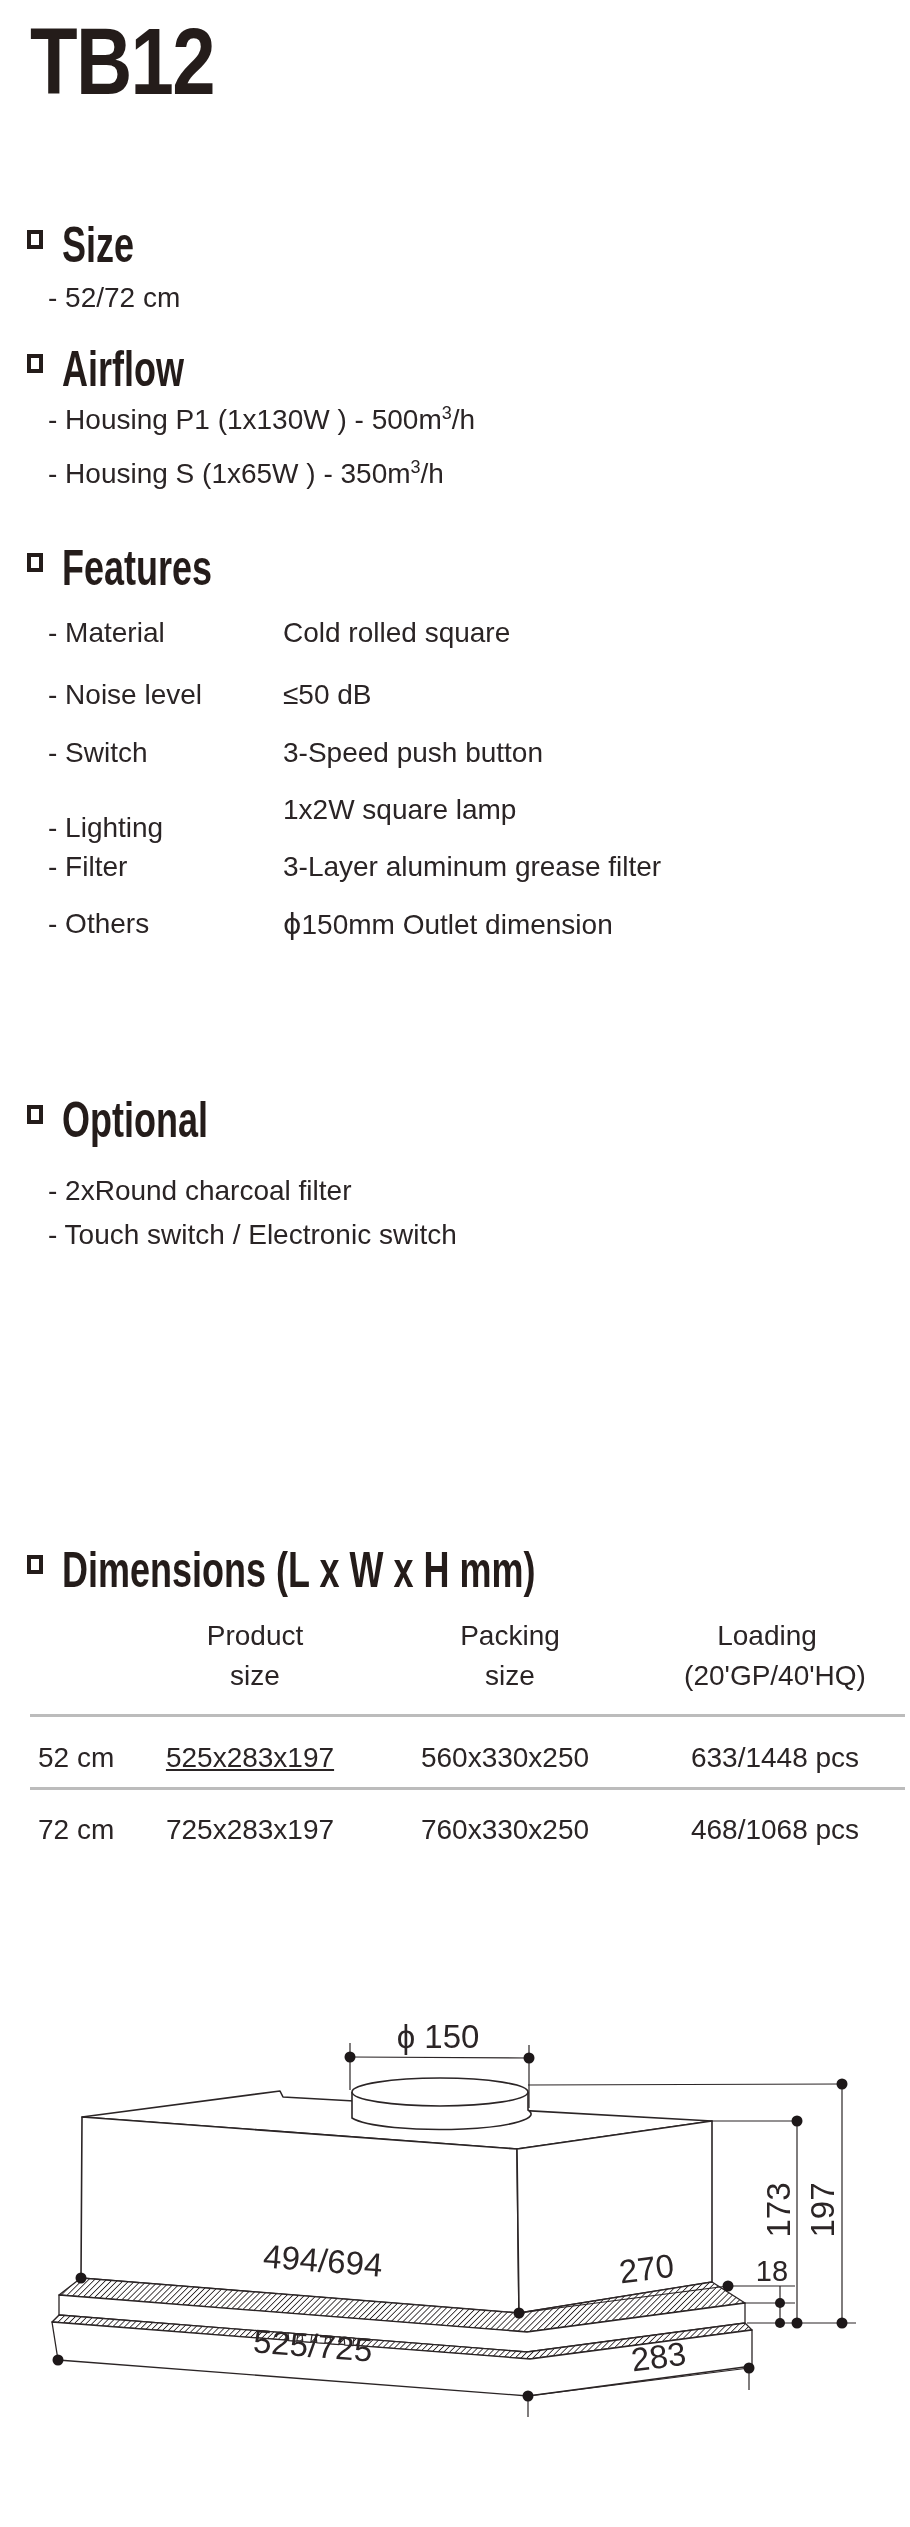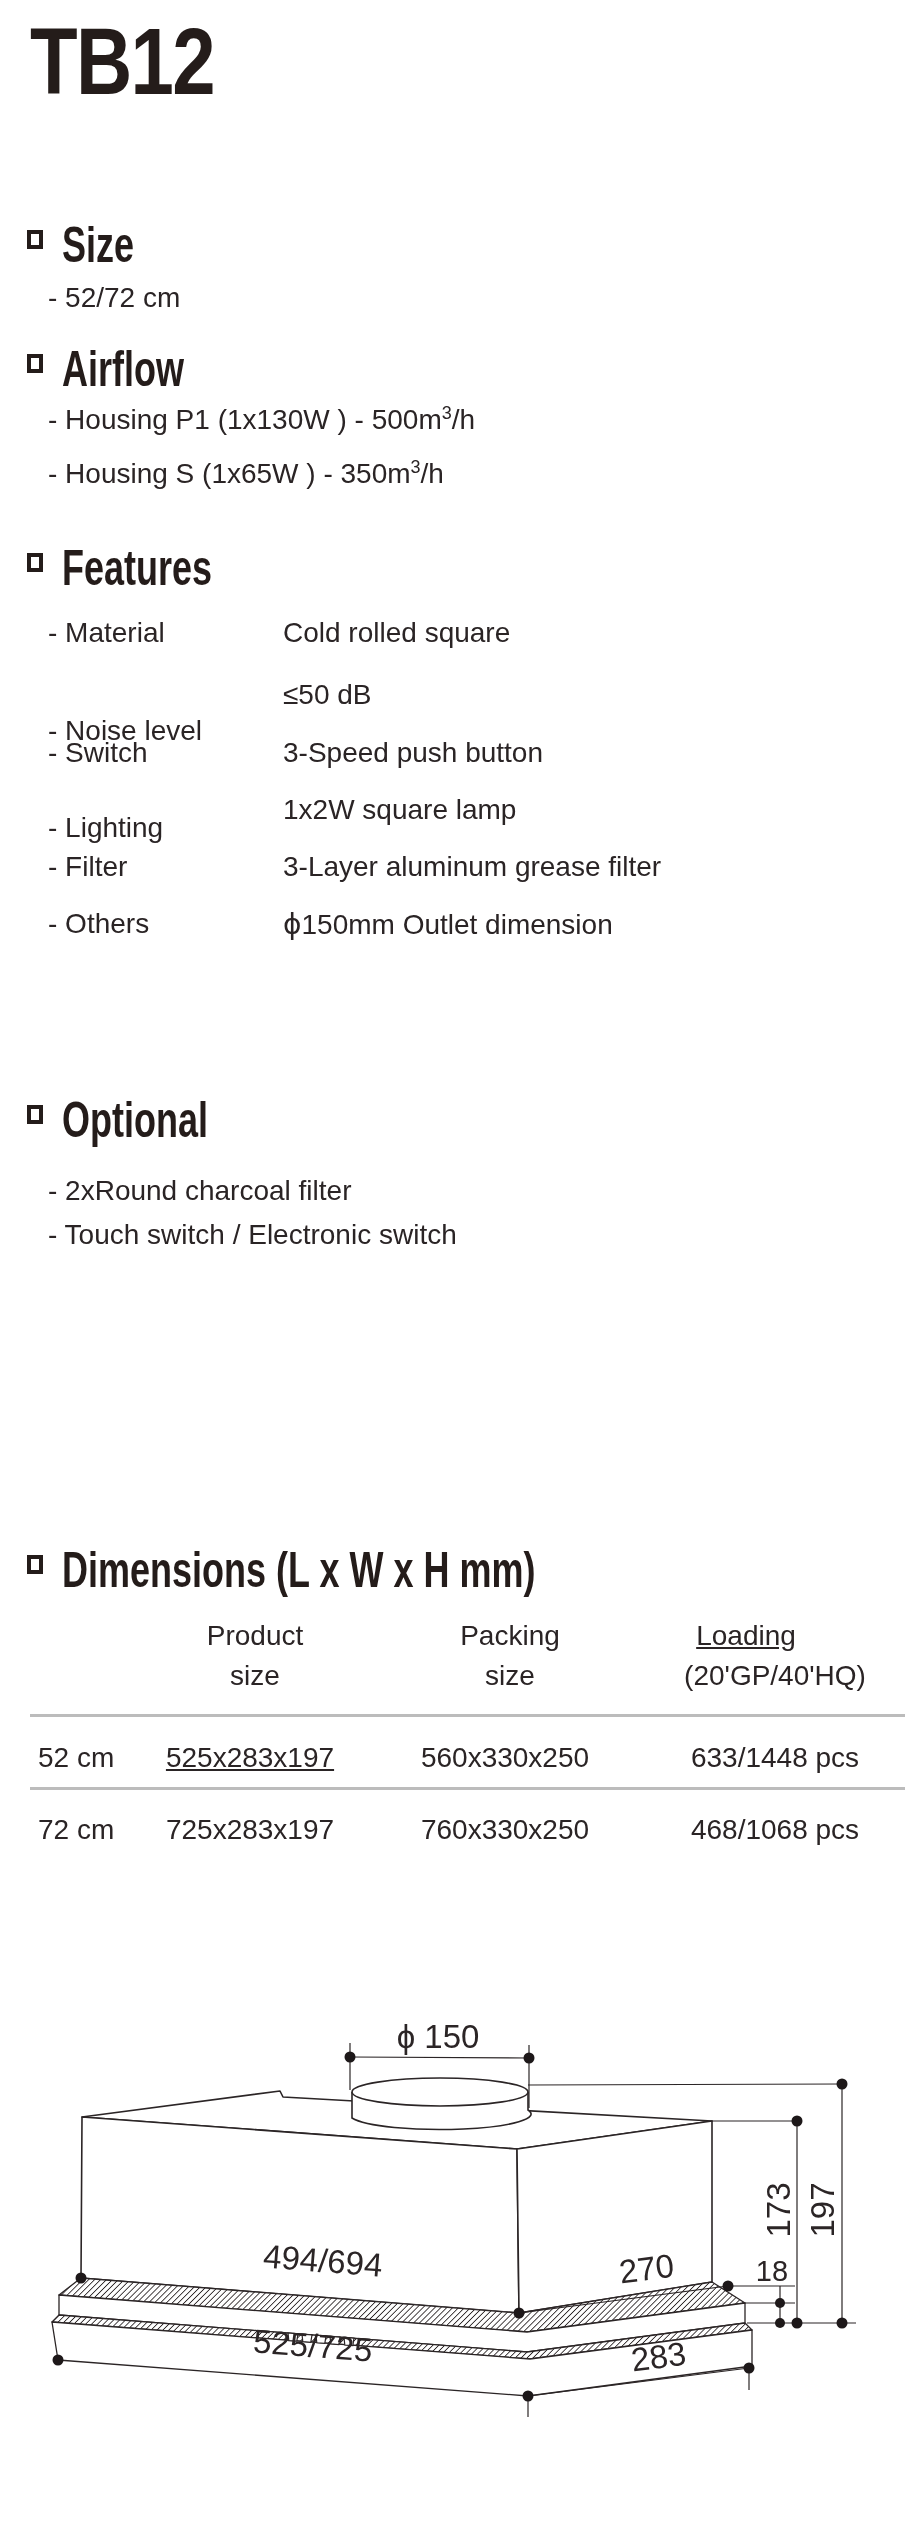--- a/index.html
+++ b/index.html
@@ -58,21 +58,21 @@
 </div>
 <div class="abs item" style="top:404px;"><span>- Housing P1 (1x130W ) - 500m</span><sup>3</sup><span>/h</span></div>
 <div class="abs item" style="top:458px;"><span>- Housing S (1x65W ) - 350m</span><sup>3</sup><span>/h</span></div>
 
 <div class="abs section-header" style="left:0;top:542px;width:910px;">
   <span class="bullet"></span>
   <span class="heading">Features</span>
 </div>
 <div class="abs feat-label" style="top:617px;">- Material</div>
 <div class="abs feat-value" style="top:617px;">Cold rolled square</div>
-<div class="abs feat-label" style="top:679px;margin-top:36px;">- Noise level</div>
+<div class="abs feat-label" style="top:679px;">- Noise level</div>
 <div class="abs feat-value" style="top:679px;">≤50 dB</div>
 <div class="abs feat-label" style="top:737px;">- Switch</div>
 <div class="abs feat-value" style="top:737px;">3-Speed push button</div>
 <div class="abs feat-label" style="top:794px;margin-top:18px;">- Lighting</div>
 <div class="abs feat-value" style="top:794px;">1x2W square lamp</div>
 <div class="abs feat-label" style="top:851px;text-align:center;">- Filter</div>
 <div class="abs feat-value" style="top:851px;">3-Layer aluminum grease filter</div>
 <div class="abs feat-label" style="top:908px;">- Others</div>
 <div class="abs feat-value" style="top:908px;"><span class="phi">ϕ</span><span>150mm Outlet dimension</span></div>
 
@@ -85,21 +85,21 @@
 
 <div class="abs section-header" style="left:0;top:1544px;width:910px;">
   <span class="bullet"></span>
   <span class="heading">Dimensions (L x W x H mm)</span>
 </div>
 
 <div class="abs t-h" style="left:155px;top:1620px;width:200px;">Product</div>
 <div class="abs t-h" style="left:155px;top:1660px;width:200px;">size</div>
 <div class="abs t-h" style="left:410px;top:1620px;width:200px;">Packing</div>
 <div class="abs t-h" style="left:410px;top:1660px;width:200px;">size</div>
-<div class="abs t-h" style="left:616px;top:1620px;width:260px;text-decoration:underline;">Loading</div>
+<div class="abs t-h" style="left:637px;top:1620px;width:260px;">Loading</div>
 <div class="abs t-h" style="left:645px;top:1660px;width:260px;">(20'GP/40'HQ)</div>
 
 <div class="t-rule" style="top:1714px;"></div>
 
 <div class="abs t-c t-left" style="left:38px;top:1742px;">52 cm</div>
 <div class="abs t-c" style="left:140px;top:1742px;width:220px;text-decoration:underline;">525x283x197</div>
 <div class="abs t-c" style="left:395px;top:1742px;width:220px;">560x330x250</div>
 <div class="abs t-c" style="left:650px;top:1742px;width:250px;">633/1448 pcs</div>
 
 <div class="t-rule" style="top:1787px;"></div>

